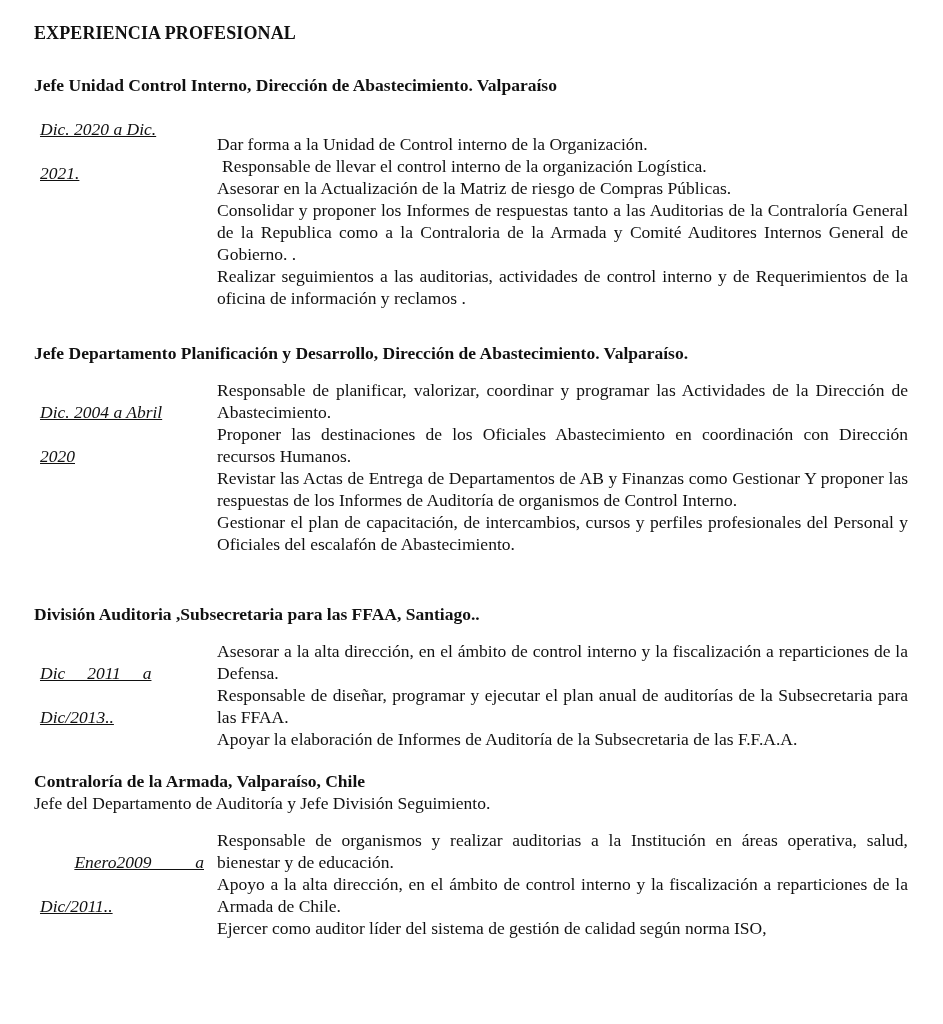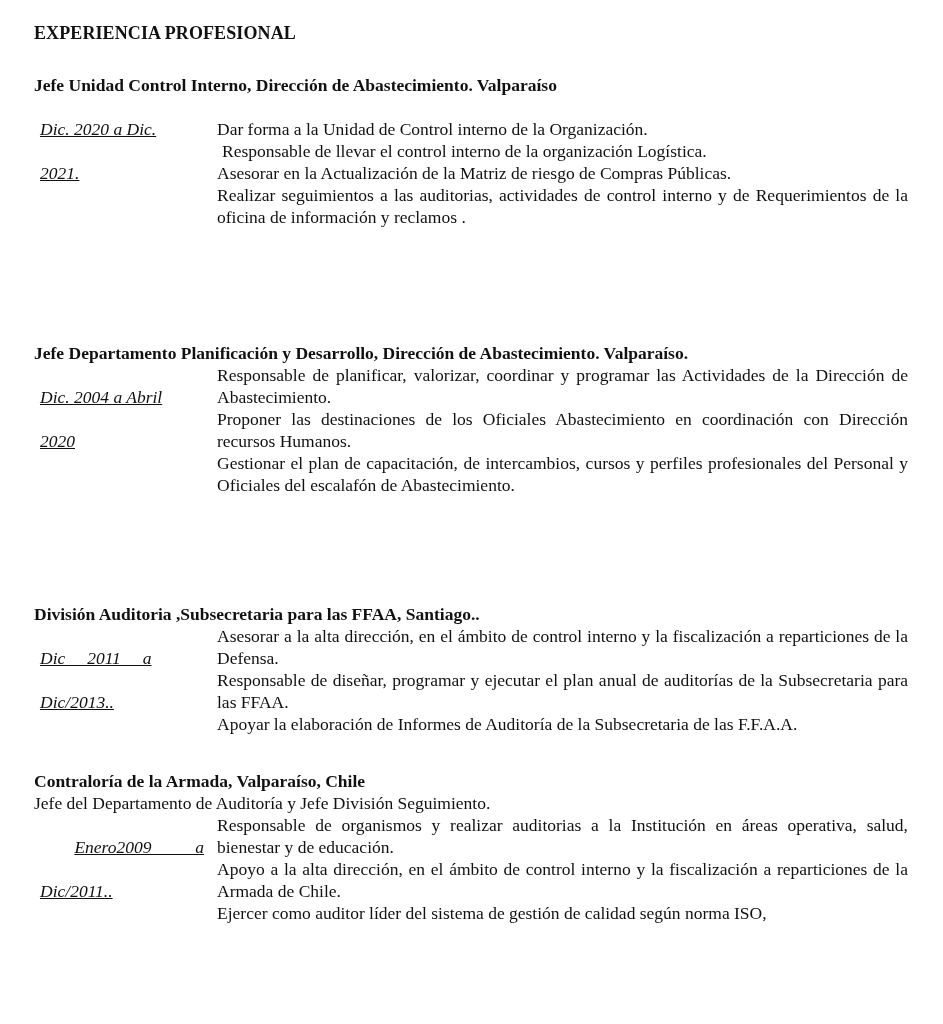--- a/index.html
+++ b/index.html
@@ -13,21 +13,21 @@
       font-weight: bold; font-size: 18px; letter-spacing: 0.1px;
     }
     .section { position: absolute; left: 34px; width: 880px; }
     .heading { font-weight: bold; font-size: 17.5px; white-space: nowrap; }
     .subtitle { white-space: nowrap; }
     .row { position: relative; }
     .dates {
       position: absolute; left: 6px; top: 0; width: 164px;
       font-style: italic; white-space: pre-line; text-decoration: underline;
     }
-    .items { margin-left: 183px; width: 691px; }
+    .items { margin-left: 183px; width: 691px; margin-top: 15px; }
     .item { text-align: justify; }
     .item.indent { padding-left: 5px; }
     #s1 { top: 74px; }
     #s2 { top: 342px; }
     #s3 { top: 603px; }
     #s4 { top: 770px; }
   </style>
 </head>
 <body>
 
@@ -37,35 +37,37 @@
   <div class="heading">Jefe Unidad Control Interno, Dirección de Abastecimiento. Valparaíso</div>
   <div class="row" style="padding-top:22px;">
     <div class="dates" style="top:-0px;">
       <div>Dic. 2020 a Dic.</div>
       <div>2021.</div>
     </div>
     <div class="items">
       <div class="item">Dar forma a la Unidad de Control interno de la Organización.</div>
       <div class="item indent">Responsable de llevar el control interno de la organización Logística.</div>
       <div class="item">Asesorar en la Actualización de la  Matriz de riesgo de Compras Públicas.</div>
+      <div class="item">Consolidar y proponer los Informes de respuestas tanto a las  Auditorias de la Contraloría General de la Republica como a la  Contraloria  de la Armada y Comité Auditores Internos General de Gobierno. .</div>
       <div class="item">Realizar seguimientos a las auditorias, actividades de control interno  y de Requerimientos de la oficina de información y reclamos .</div>
     </div>
   </div>
 </div>
 
 <div class="section" id="s2">
   <div class="heading">Jefe Departamento Planificación y Desarrollo, Dirección de Abastecimiento. Valparaíso.</div>
   <div class="row">
     <div class="dates">
       <div>Dic. 2004 a Abril</div>
       <div>2020</div>
     </div>
     <div class="items">
       <div class="item">Responsable de planificar, valorizar, coordinar y programar las Actividades de la Dirección de Abastecimiento.</div>
       <div class="item">Proponer las destinaciones de los Oficiales Abastecimiento en coordinación con Dirección recursos Humanos.</div>
+      <div class="item">Revistar las Actas de Entrega de Departamentos de AB y Finanzas como Gestionar Y proponer las respuestas de  los Informes de Auditoría de organismos de Control Interno.</div>
       <div class="item">Gestionar el plan de capacitación, de intercambios, cursos y perfiles profesionales del Personal y Oficiales del escalafón de Abastecimiento.</div>
     </div>
   </div>
 </div>
 
 <div class="section" id="s3">
   <div class="heading">División Auditoria ,Subsecretaria para las FFAA, Santiago..</div>
   <div class="row">
     <div class="dates">
       <div style="white-space:pre;">Dic     2011     a</div>

